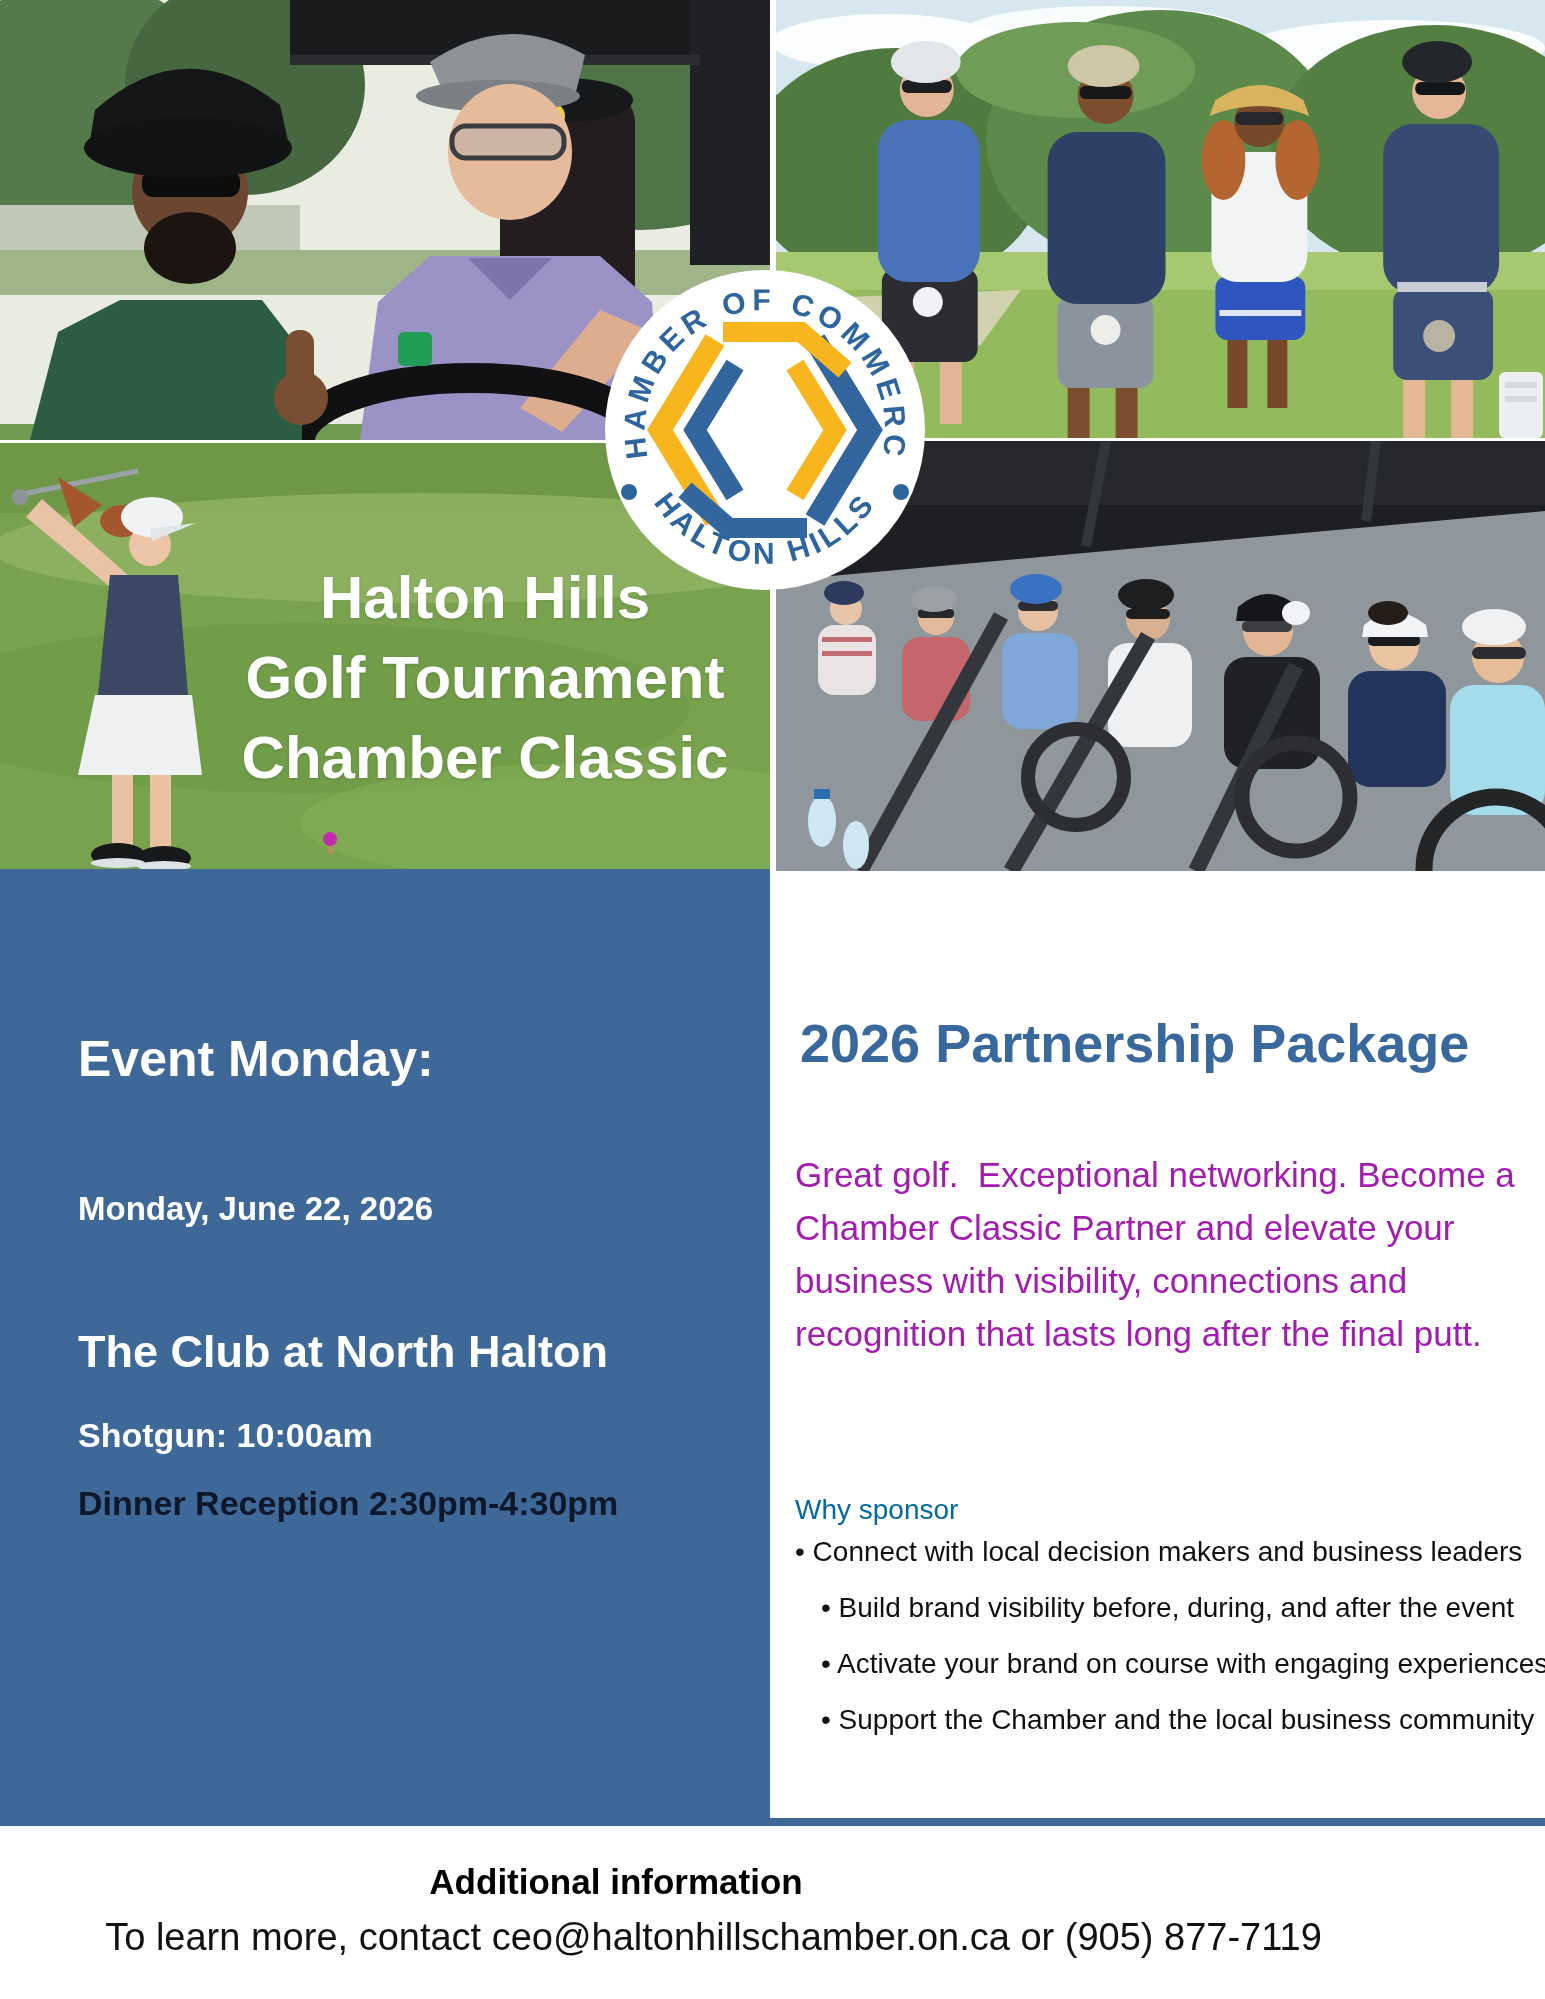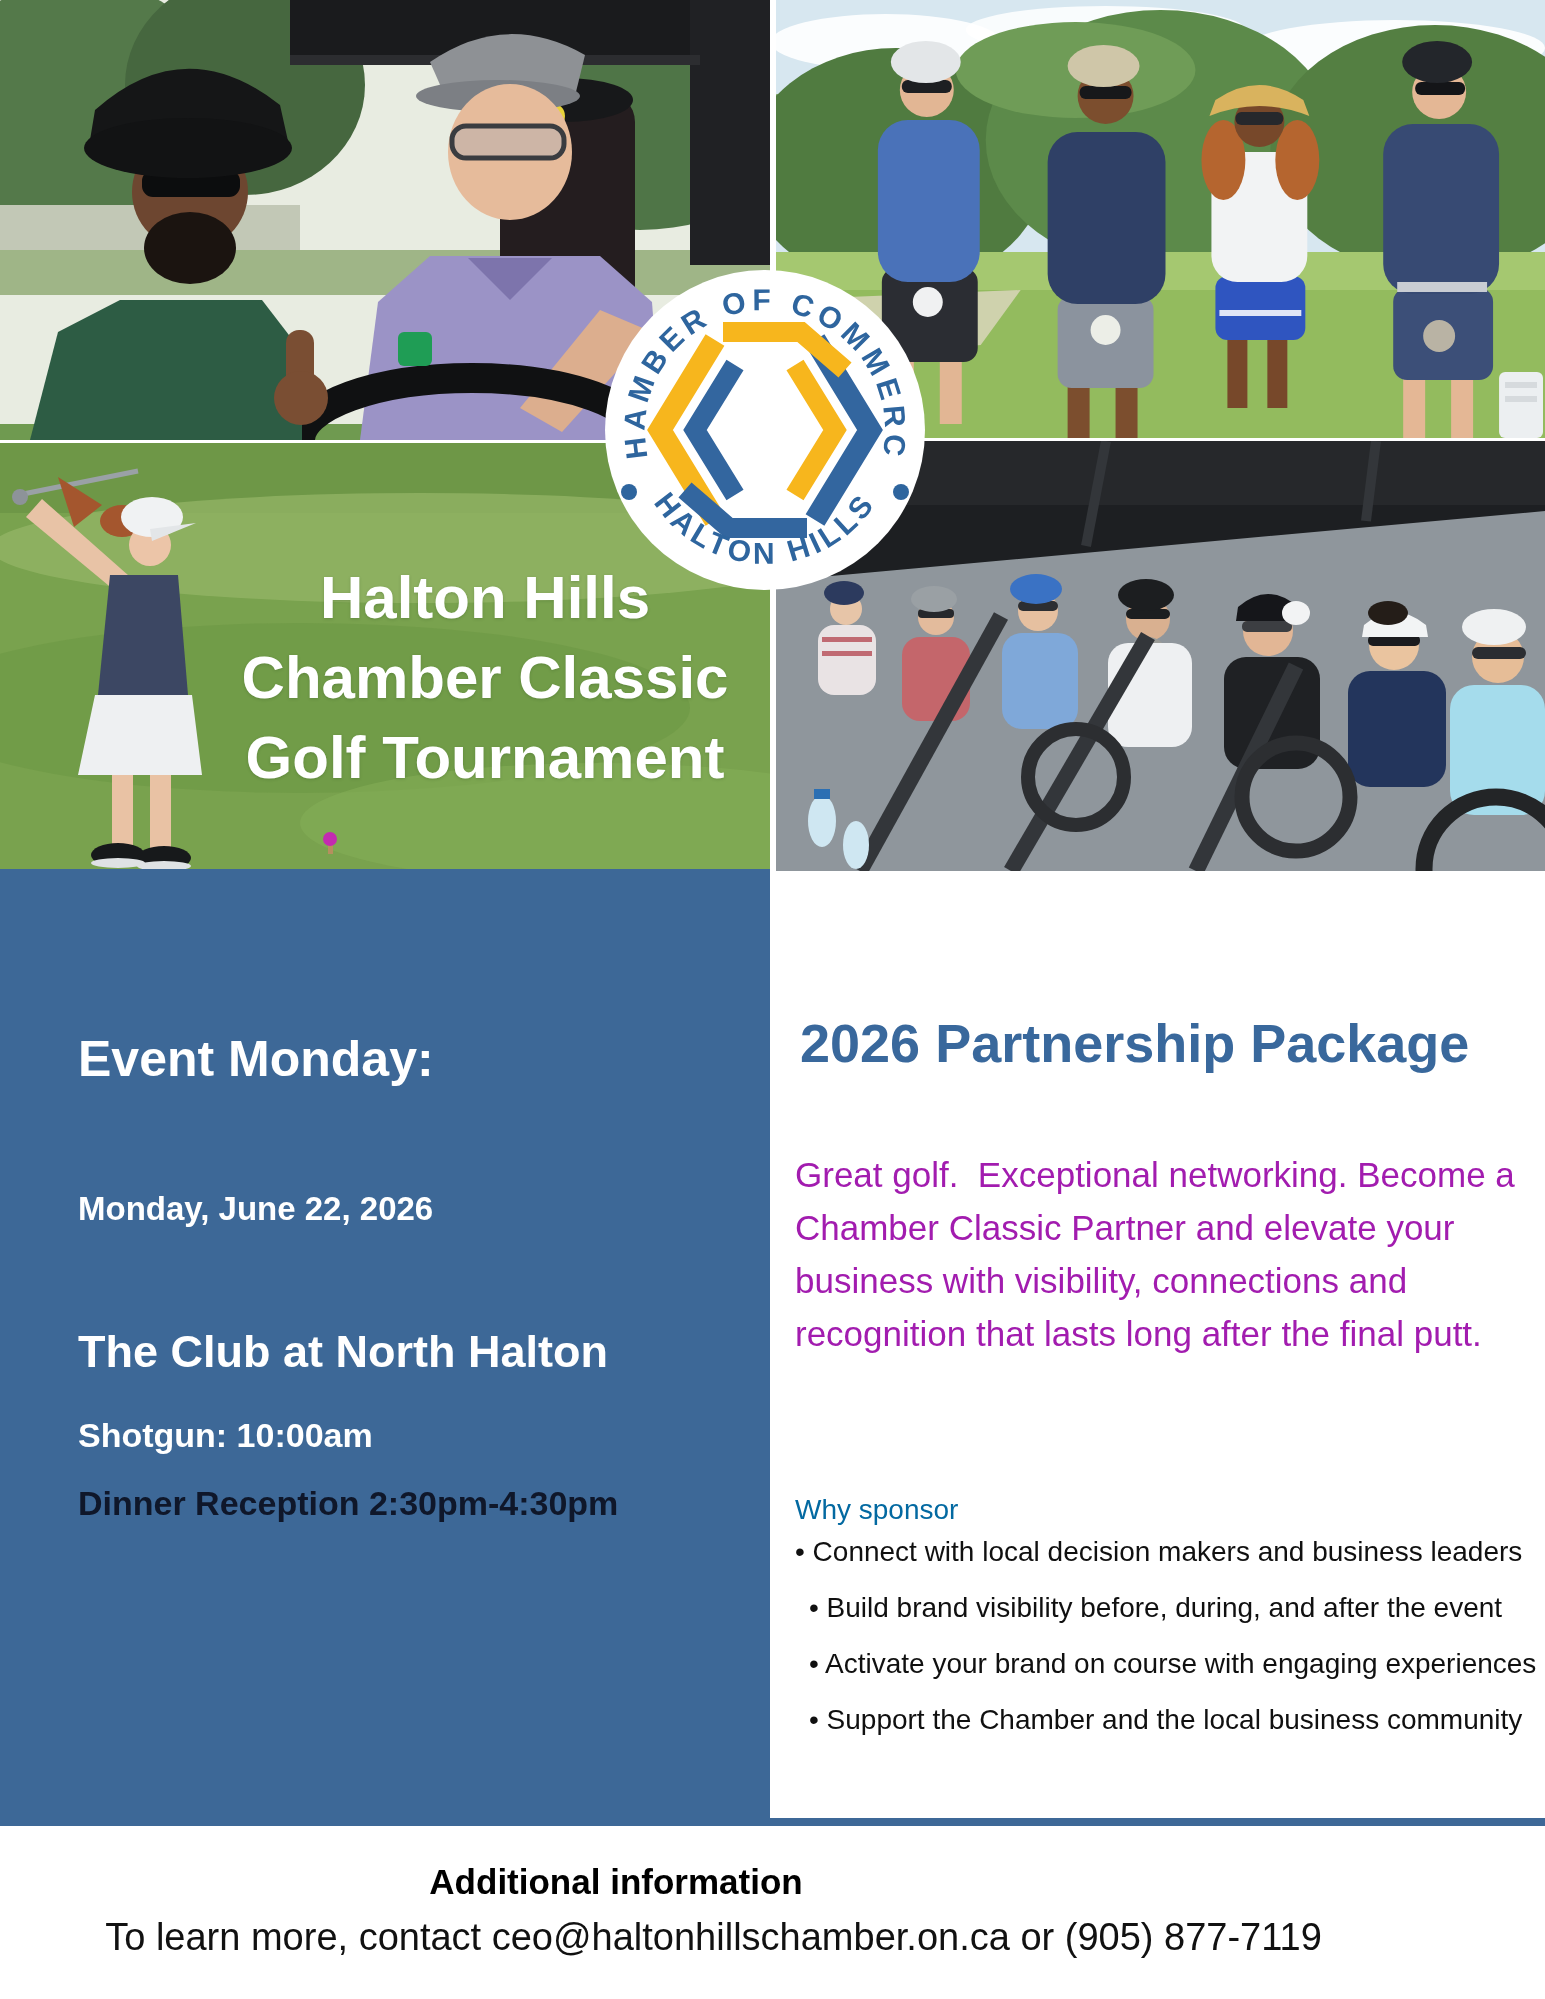--- a/index.html
+++ b/index.html
@@ -33,21 +33,21 @@
   .evt-dinner{position:absolute;left:78px;top:1484px;color:#0f172a;font-weight:bold;font-size:34px;}
 
   .pp-heading{position:absolute;left:800px;top:1012px;width:745px;color:#39689c;
     font-weight:bold;font-size:54px;letter-spacing:0px;}
   .pp-intro{position:absolute;left:795px;top:1148px;width:748px;color:#a21caf;
     font-size:35px;line-height:53px;white-space:pre-wrap;}
   .pp-why{position:absolute;left:795px;top:1478px;color:#0369a1;font-size:28px;margin-top:16px;}
   .pp-bullets{position:absolute;left:795px;top:1524px;width:748px;color:#101010;
     font-size:28px;line-height:56px;}
   .pp-bullets .bullet{white-space:nowrap;}
-  .pp-bullets .bullet:nth-child(n+2){margin-left:14px;}
+  .pp-bullets .bullet:nth-child(n+2){margin-left:26px;}
 
   .ft-heading{position:absolute;left:0;top:1862px;width:1232px;text-align:center;
     color:#000000;font-weight:bold;font-size:35px;}
   .ft-contact{position:absolute;left:0;top:1916px;width:1427px;text-align:center;
     color:#111111;font-size:38px;}
 </style>
 </head>
 <body>
 
 <div class="page">
@@ -228,22 +228,22 @@
       <circle cx="520" cy="356" r="54" fill="none" stroke="#2c2e31" stroke-width="15"></circle>
       <circle cx="720" cy="428" r="72" fill="none" stroke="#232527" stroke-width="17"></circle>
       <ellipse cx="46" cy="380" rx="14" ry="26" fill="#cfe7f2"></ellipse>
       <rect x="38" y="348" width="16" height="10" fill="#2b6fb3"></rect>
       <ellipse cx="80" cy="404" rx="13" ry="24" fill="#cfe7f2"></ellipse>
     </svg>
   </div>
 
   <div class="hero-title">
     <div>Halton Hills</div>
+    <div>Golf Tournament</div>
     <div>Chamber Classic</div>
-    <div>Golf Tournament</div>
   </div>
 
   <div class="logo">
     <svg viewBox="0 0 320 320">
       <circle cx="160" cy="160" r="160" fill="#ffffff"></circle>
       <defs>
         <path id="arcTop" d="M 44,191 A 120,120 0 1 1 276,191"></path>
         <path id="arcBottom" d="M 32,194 A 132,132 0 0 0 288,194"></path>
       </defs>
 

